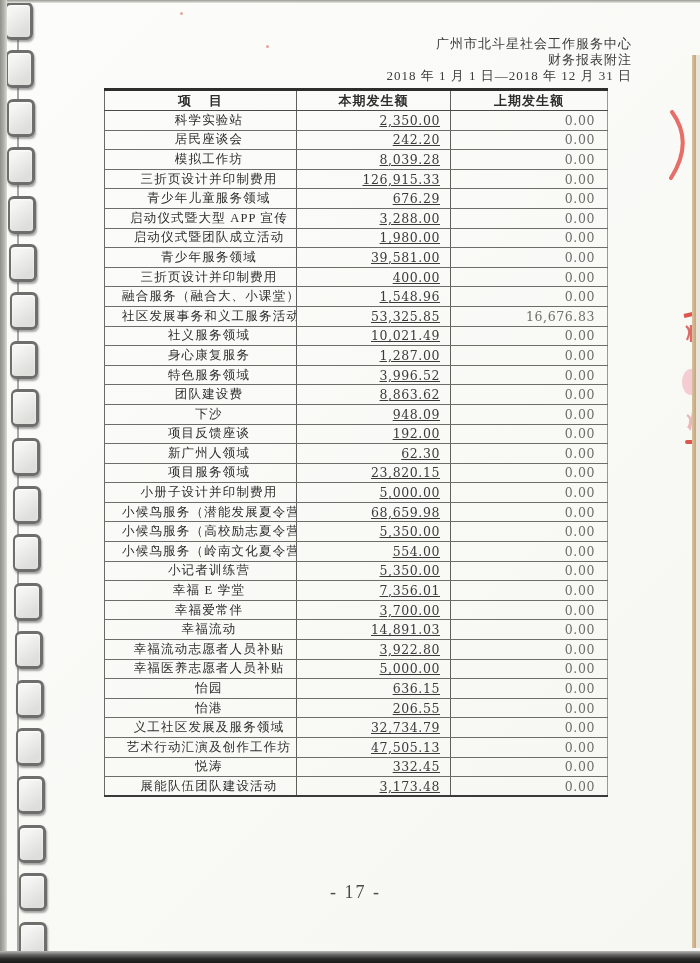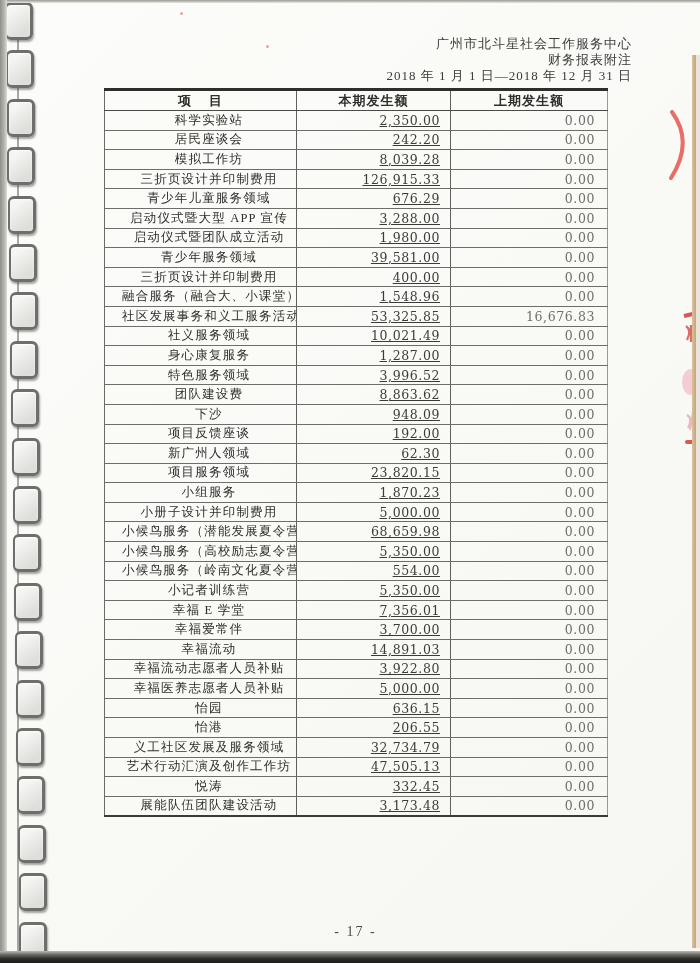--- a/index.html
+++ b/index.html
@@ -46,21 +46,21 @@
     border-bottom:1px solid #6d6d69;border-right:1px solid #5f5f5b;
     white-space:nowrap;overflow:hidden;
   }
   th:last-child,td:last-child{border-right:none;margin-left:40px;}
   tbody tr:last-child td{border-bottom:none;}
   td.c-item{text-align:center;padding-left:17px;letter-spacing:1.2px;}
   td.c-current{text-align:right;padding-right:10px;color:#3b3b39;letter-spacing:.6px;font-family:"DejaVu Serif","Liberation Serif",serif;text-decoration:underline;}
   td.c-prior{text-align:right;padding-right:12px;color:#6e6e6a;letter-spacing:.6px;font-family:"DejaVu Serif","Liberation Serif",serif;}
   
   .page-number{position:absolute;top:882px;left:104px;width:503px;text-align:center;
-    font-size:14px;color:#4a4a48;letter-spacing:2px;margin-top:42px;}
+    font-size:18px;color:#4a4a48;letter-spacing:2px;}
   
   .red-mark{position:absolute;pointer-events:none;}
   .speck{position:absolute;width:3px;height:3px;border-radius:50%;background:#d86a64;opacity:.6;}
 </style>
 </head>
 <body>
 
 <div class="scan-root">
 
   <div class="doc-header">
@@ -191,25 +191,20 @@
       <td class="c-current">62.30</td>
       <td class="c-prior">0.00</td>
     </tr>
 
     <tr>
       <td class="c-item">项目服务领域</td>
       <td class="c-current">23,820.15</td>
       <td class="c-prior">0.00</td>
     </tr>
 
-    <tr>
-      <td class="c-item">小组服务</td>
-      <td class="c-current">1,870.23</td>
-      <td class="c-prior">0.00</td>
-    </tr>
 
     <tr>
       <td class="c-item">小册子设计并印制费用</td>
       <td class="c-current">5,000.00</td>
       <td class="c-prior">0.00</td>
     </tr>
 
     <tr>
       <td class="c-item">小候鸟服务（潜能发展夏令营）</td>
       <td class="c-current">68,659.98</td>

